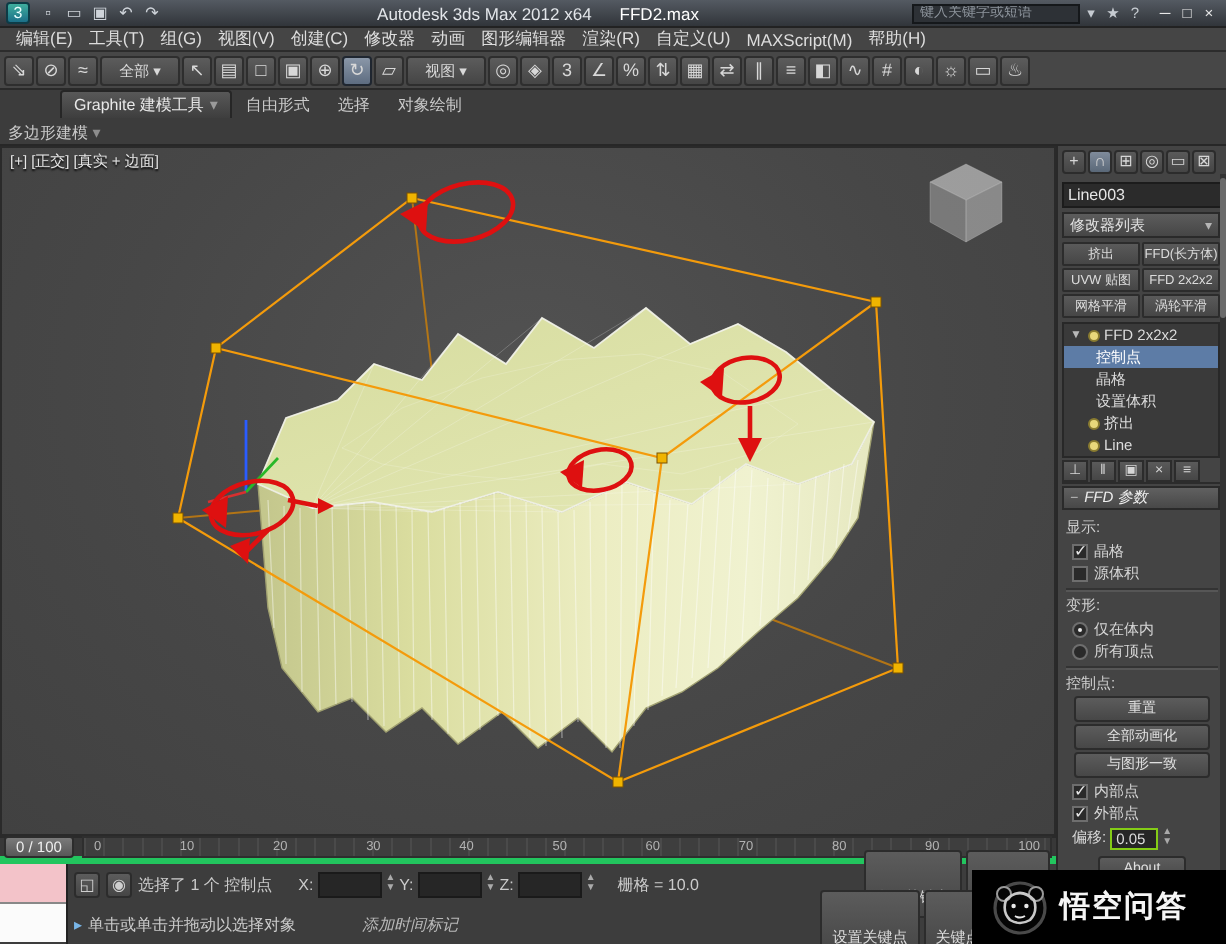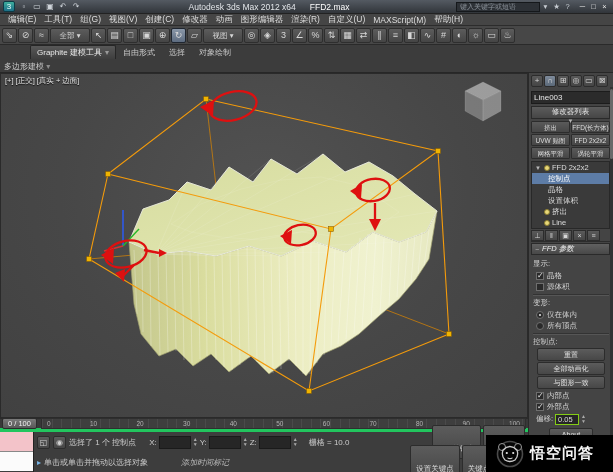--- a/index.html
+++ b/index.html
@@ -76,21 +76,21 @@
   .prompt-icon { color:#79b6e8; font-size:8px; }
 
   
   .cmdpanel { width:85px; background:#444444; border-left:1px solid #292929; position:relative; padding:1px 3px 0 2px; }
   .ptabs { display:flex; gap:1px; height:14px; align-items:center; }
   .ptab { width:12px; height:12px; background:linear-gradient(#5a5a5a,#454545); border:1px solid #2c2c2c; border-radius:2px; text-align:center; }
   .ptab span { font-size:8px; line-height:10px; color:#d6d6d6; display:block; }
   .ptab.on { background:linear-gradient(#7f8b9b,#5a6878); }
   .namerow { display:flex; align-items:center; gap:2px; height:18px; }
   .namefield { flex:1; height:13px; background:#2b2b2b; border:1px solid #1c1c1c; color:#e6e6e6; font-size:8px; padding:0 2px; }
-  .modlist { height:13px; background:linear-gradient(#5c5c5c,#464646); border:1px solid #2a2a2a; display:flex; align-items:center; justify-content:space-between; font-size:7.5px; color:#e2e2e2; padding:0 3px; margin-bottom:2px;flex-direction:column; }
+  .modlist { height:13px; background:linear-gradient(#5c5c5c,#464646); border:1px solid #2a2a2a; display:flex; align-items:center; justify-content:space-between; font-size:7.5px; color:#e2e2e2; padding:0 3px; margin-bottom:2px; }
   .modlist .dd { color:#b5b5b5; font-size:7px; }
   .pgrid { display:grid; grid-template-columns:1fr 1fr; gap:1px; margin-bottom:2px; }
   .pbtn { height:12px; background:linear-gradient(#5a5a5a,#464646); border:1px solid #2c2c2c; border-radius:1px; font-size:6.5px; color:#dcdcdc; text-align:center; line-height:11px; overflow:hidden; white-space:nowrap; }
   .stack { height:68px; background:#3a3a3a; border:1px solid #282828; overflow:hidden; }
   .stack-row { height:11px; display:flex; align-items:center; font-size:7.5px; color:#dcdcdc; padding-left:3px; gap:2px; white-space:nowrap; }
   .stack-row .pre { width:7px; font-size:6px; color:#b8b8b8; }
   .stack-row .bulb { width:6px; height:6px; border-radius:50%; background:#e8d87a; border:1px solid #8a7c30; }
   .stack-row.sub { padding-left:16px; }
   .stack-row.sel { background:#5d7ca6; color:#ffffff; }
   .stools { height:13px; display:flex; gap:1px; align-items:center; border-bottom:1px solid #2c2c2c; margin-bottom:1px; }

